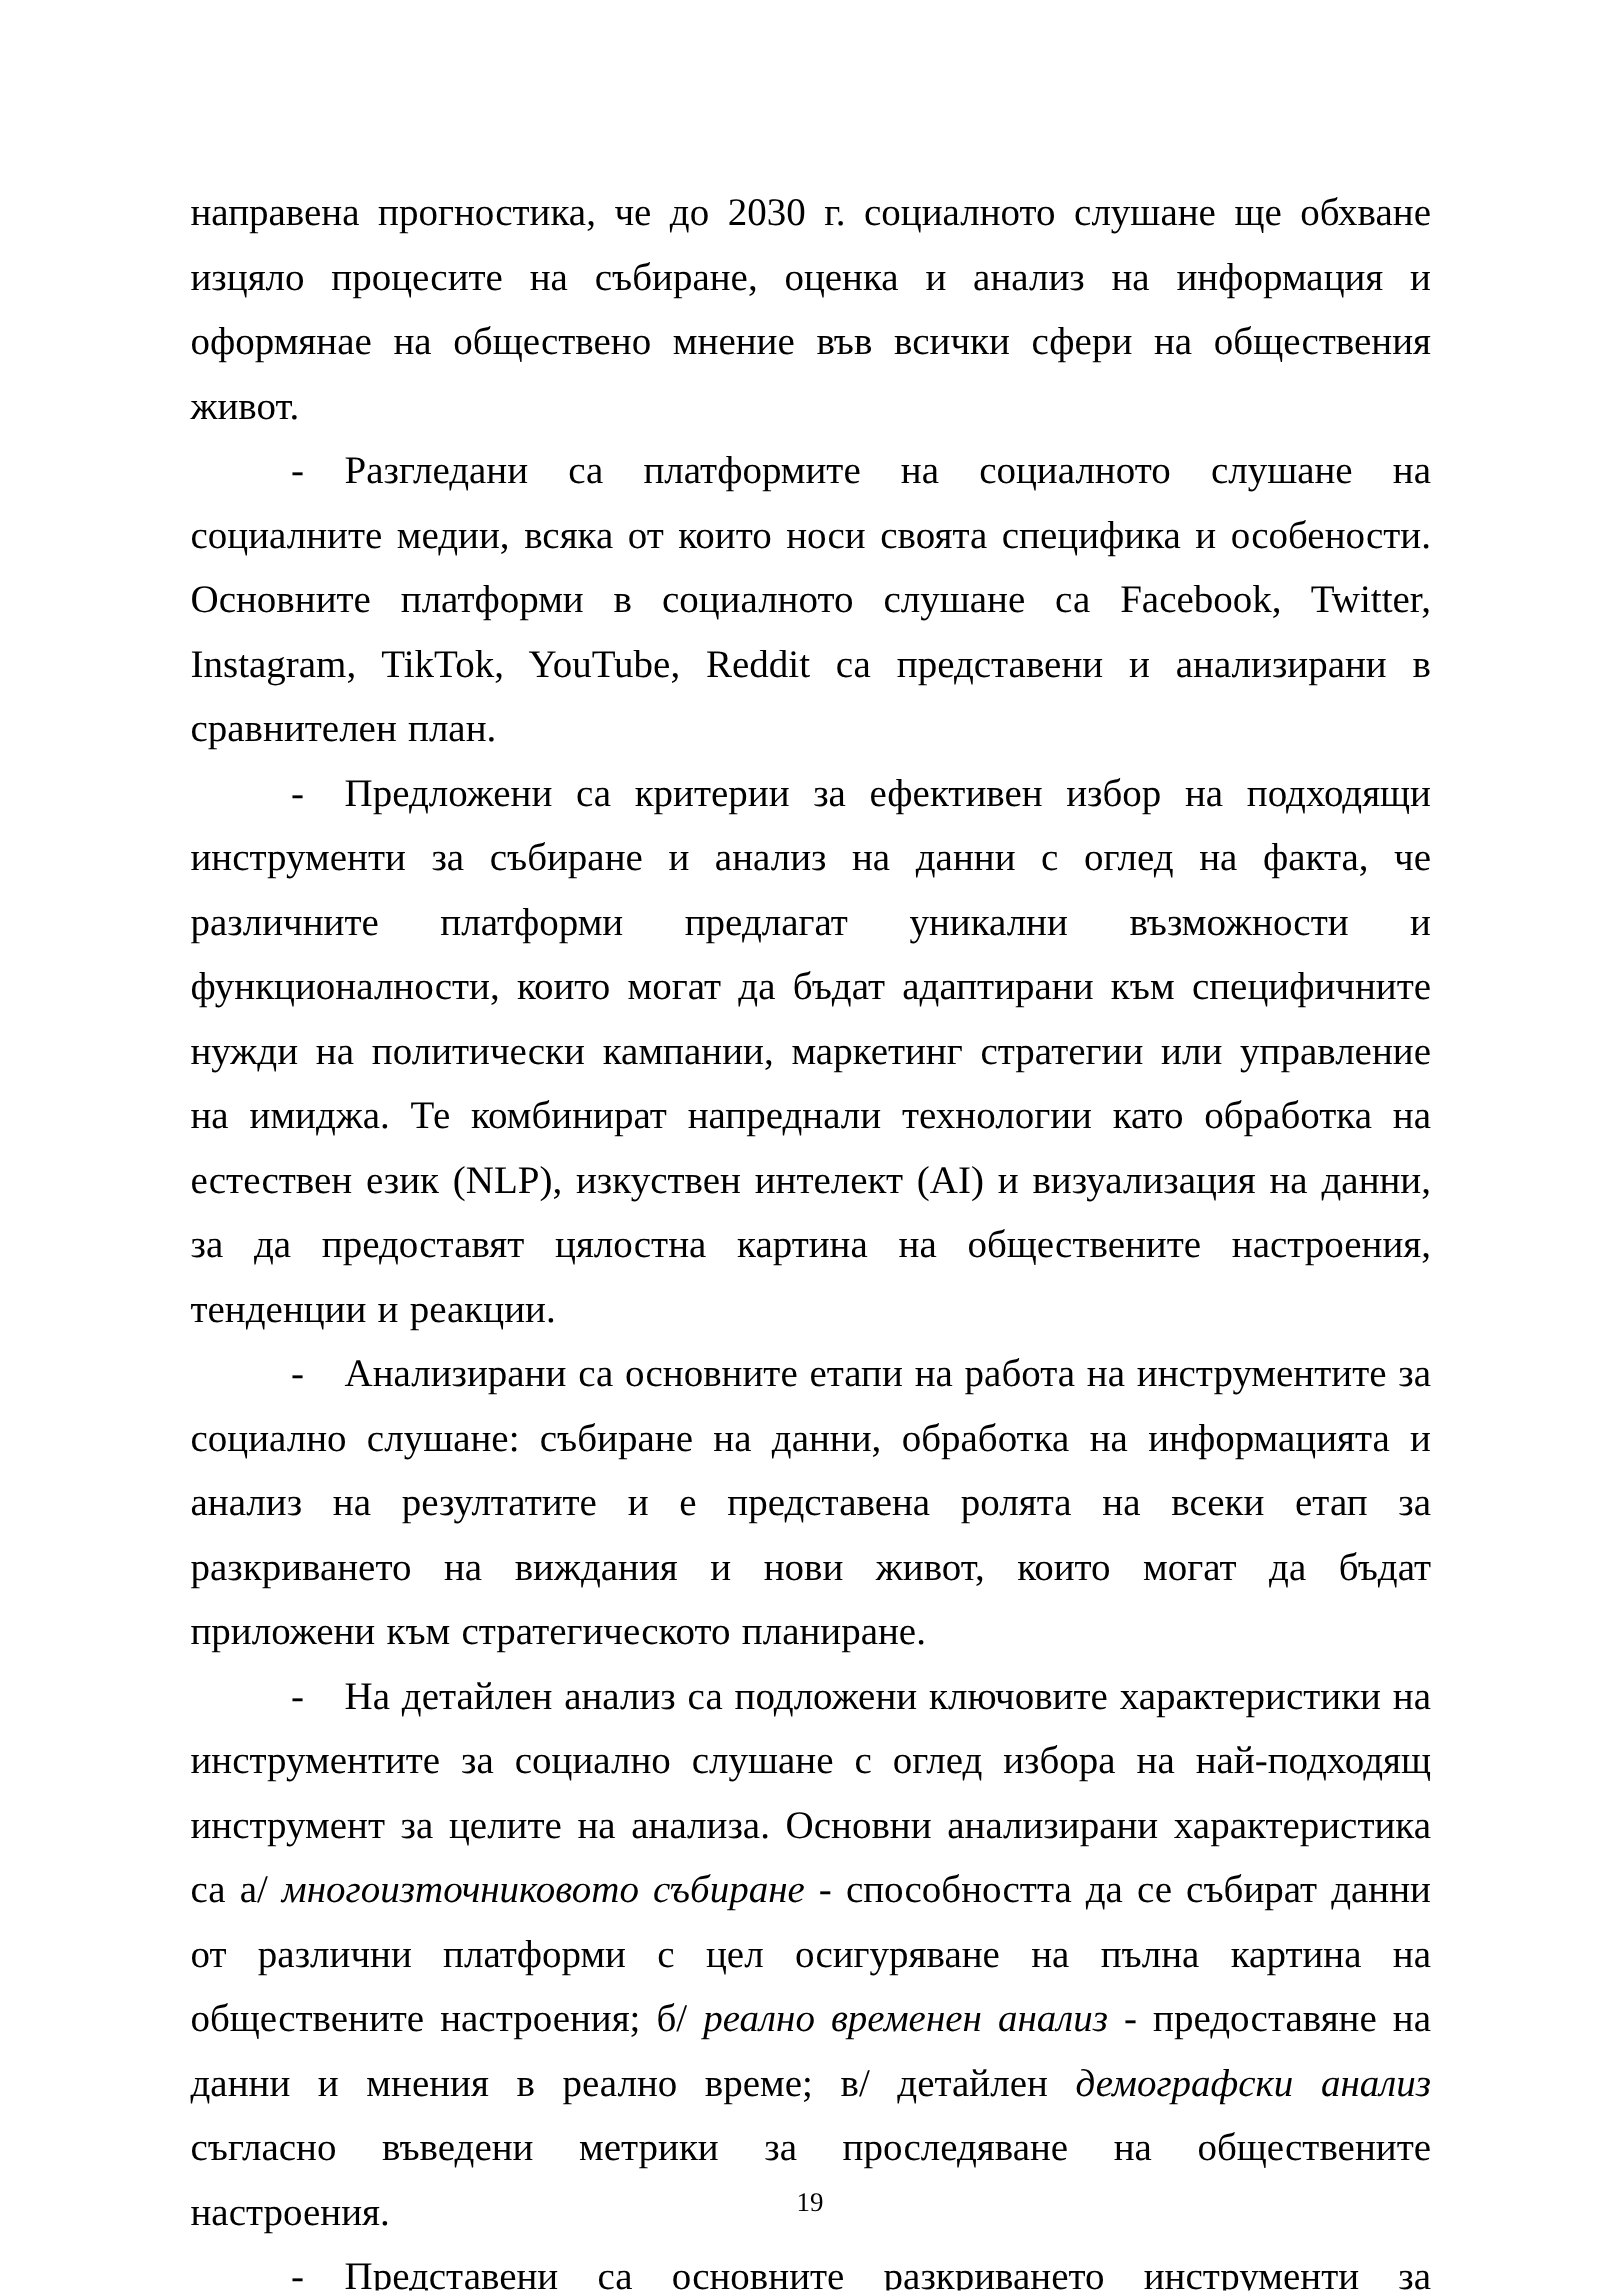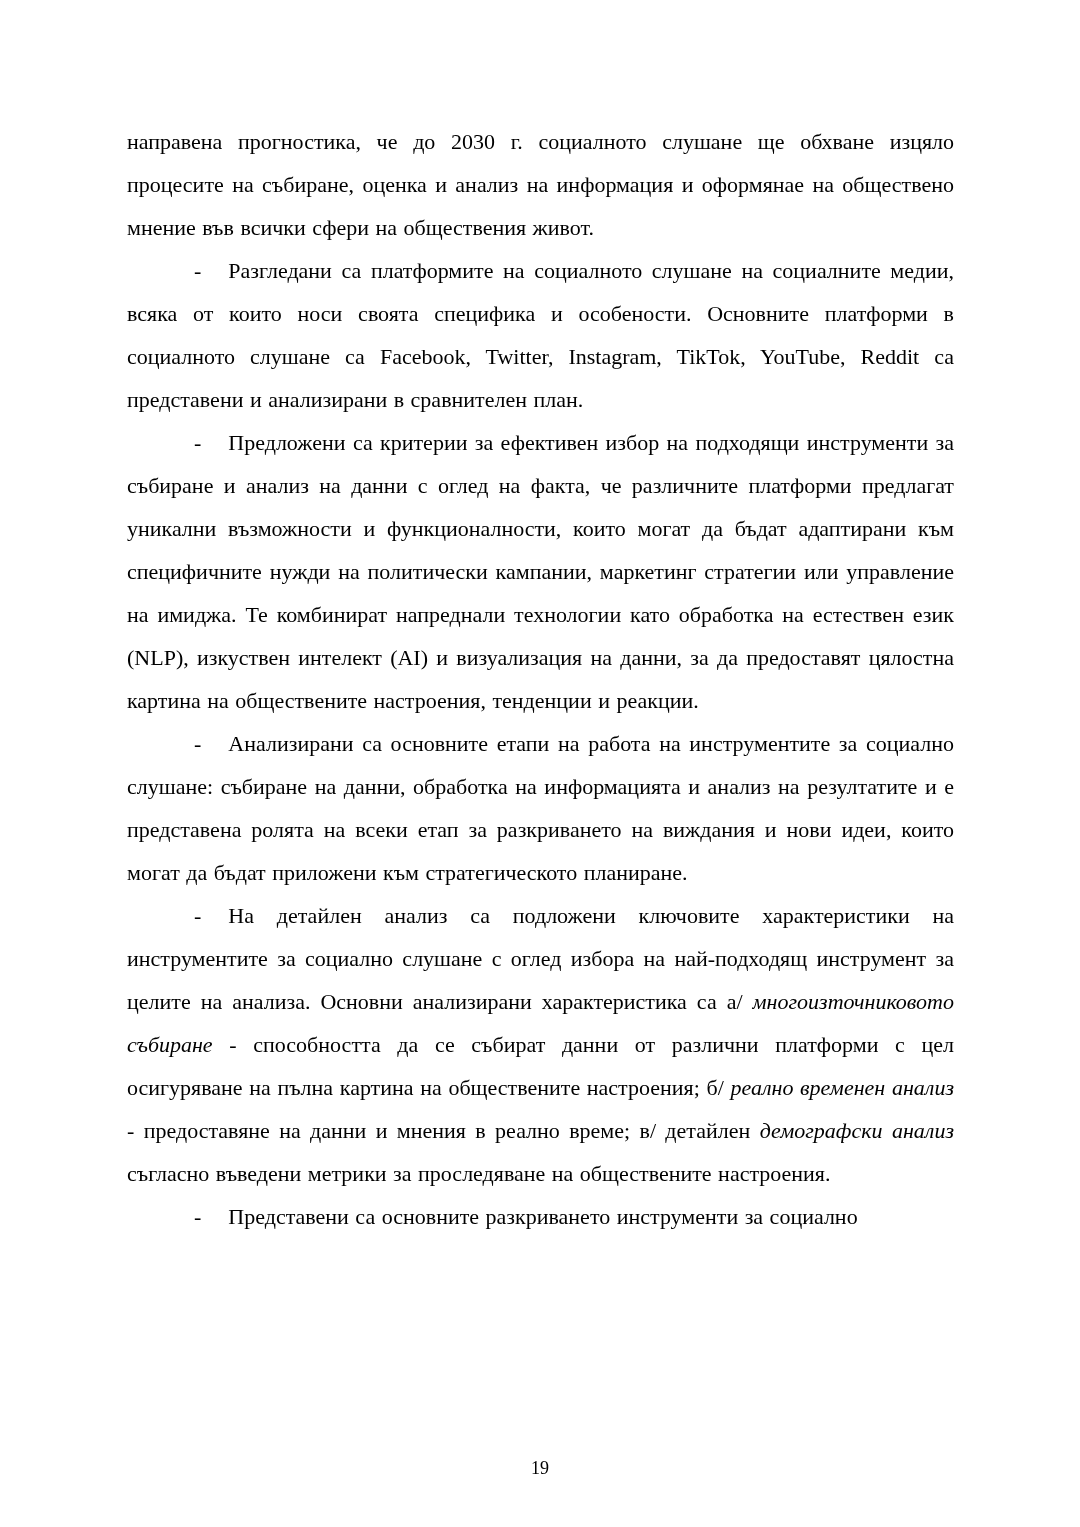--- a/index.html
+++ b/index.html
@@ -21,21 +21,21 @@
   }
   .page-body {
     position: absolute;
     left: 127px;
     top: 120px;
     width: 827px;
   }
   .para {
     margin: 0;
     padding: 0;
-    font-size: 22px;
+    font-size: 26px;
     line-height: 43px;
     text-align: justify;
     word-spacing: 1px;
   }
   .para.bulleted {
     text-indent: 67px;
   }
   .bullet {
     display: inline;
     margin-right: 27px;
@@ -55,18 +55,18 @@
   }
 </style>
 </head>
 <body>
 
 <div class="page">
   <div class="page-body">
       <p class="para"><span class="">направена прогностика, че до 2030 г. социалното слушане ще обхване изцяло процесите на събиране, оценка и анализ на информация и оформянае на обществено мнение във всички сфери на обществения живот.</span></p>
       <p class="para bulleted"><span class="bullet">-</span><span class="">Разгледани са платформите на социалното слушане на социалните медии, всяка от които носи своята специфика и особености. Основните платформи в социалното слушане са Facebook, Twitter, Instagram, TikTok, YouTube, Reddit са представени и анализирани в сравнителен план.</span></p>
       <p class="para bulleted"><span class="bullet">-</span><span class="">Предложени са критерии за ефективен избор на подходящи инструменти за събиране и анализ на данни с оглед на факта, че различните платформи предлагат уникални възможности и функционалности, които могат да бъдат адаптирани към специфичните нужди на политически кампании, маркетинг стратегии или управление на имиджа. Те комбинират напреднали технологии като обработка на естествен език (NLP), изкуствен интелект (AI) и визуализация на данни, за да предоставят цялостна картина на обществените настроения, тенденции и реакции.</span></p>
-      <p class="para bulleted"><span class="bullet">-</span><span class="">Анализирани са основните етапи на работа на инструментите за социално слушане: събиране на данни, обработка на информацията и анализ на резултатите и е представена ролята на всеки етап за разкриването на виждания и нови идеи, които могат да бъдат приложени към стратегическото планиране.</span></p>
+      <p class="para bulleted"><span class="bullet">-</span><span class="">Анализирани са основните етапи на работа на инструментите за социално слушане: събиране на данни, обработка на информацията и анализ на резултатите и е представена ролята на всеки етап за разкриването на виждания и нови живот, които могат да бъдат приложени към стратегическото планиране.</span></p>
       <p class="para bulleted"><span class="bullet">-</span><span class="">На детайлен анализ са подложени ключовите характеристики на инструментите за социално слушане с оглед избора на най-подходящ инструмент за целите на анализа. Основни анализирани характеристика са а/ </span><span class="italic">многоизточниковото събиране</span><span class=""> - способността да се събират данни от различни платформи с цел осигуряване на пълна картина на обществените настроения; б/ </span><span class="italic">реално временен анализ</span><span class=""> -  предоставяне на данни и мнения в реално време; в/ детайлен </span><span class="italic">демографски анализ</span><span class=""> съгласно въведени метрики за проследяване на обществените настроения.</span></p>
       <p class="para bulleted"><span class="bullet">-</span><span class="">Представени са основните разкриването инструменти за социално</span></p>
     </div>
   <div class="page-number">19</div>
 </div>
 
 </body></html>

